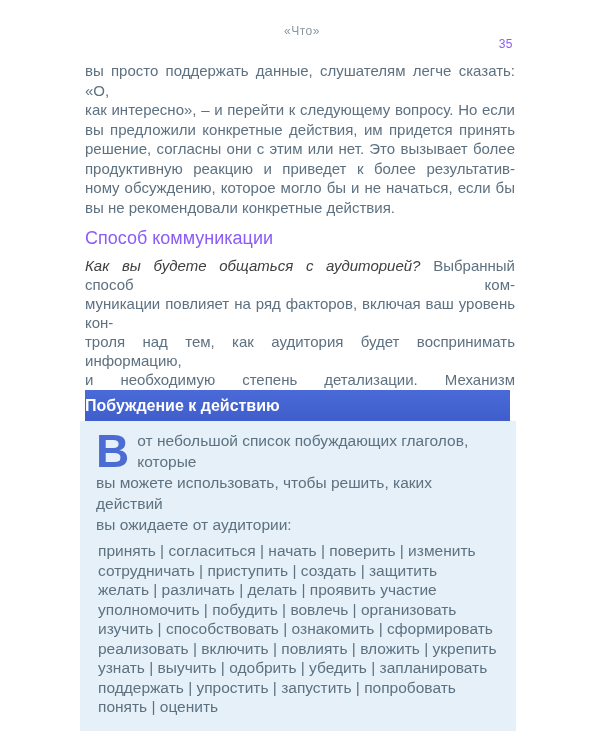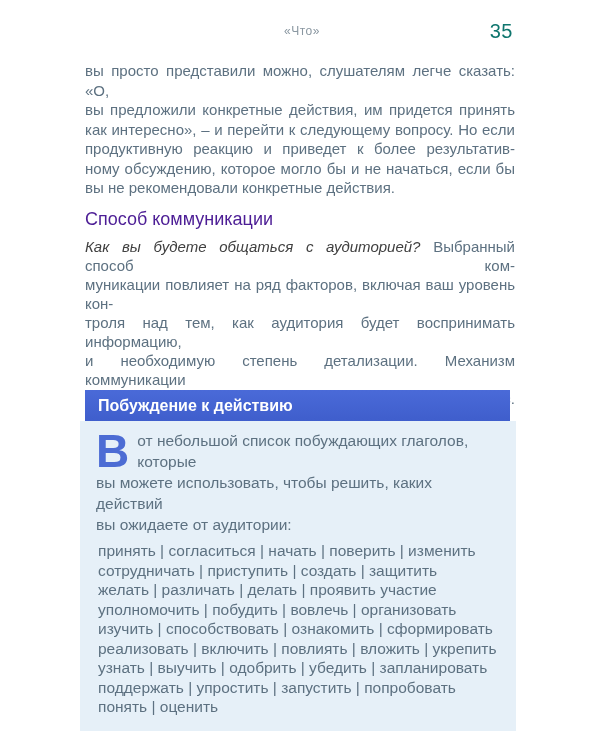--- a/index.html
+++ b/index.html
@@ -15,43 +15,42 @@
   
   .running-head{
     position:relative;
     height:18px;margin-top:20px;
     font-size:12px;color:#8a97a1;letter-spacing:0.5px;
   }
   .running-title{
     position:absolute;left:4px;right:0;text-align:center;top:4px;
   }
   .page-number{
-    position:absolute;right:2px;top:0;
-    font-size:20px;color:#0f766e;letter-spacing:0.5px;
+    position:absolute;right:2px;top:17px;
+    font-size:12px;color:#8b5cf6;letter-spacing:0.5px;
   }
   
   .para{font-size:15px;line-height:19.5px;color:#5d7181;}
   .jlines > div{text-align:justify;text-align-last:justify;}
   .ragged-last > div:last-child{text-align-last:left;}
   .para-1{margin-top:23px;}
   .section-heading{
     margin:11px 0 0 0;font-weight:normal;
-    font-size:18px;color:#4c1d95;
+    font-size:18px;color:#8b5cf6;
   }
   .para-2{margin-top:7px;line-height:19px;}
   .mixline{text-align:justify;text-align-last:justify;}
   .lead-italic{font-style:italic;color:#404040;}
   
   .callout{position:absolute;left:80px;width:436px;top:390px;}
   .callout-banner{
     margin-left:5px;width:425px;box-sizing:border-box;
     height:31px;line-height:31px;
     background:linear-gradient(#4a6ad8,#3f5ecc);
     color:#ffffff;font-weight:bold;font-size:16px;
-    padding-left:13px;
     box-shadow:0 1px 0 #2e4cb0;
   }
   .callout-box{
     background:#e6f0f8;
     padding:9px 14px 14px 16px;
     min-height:265px;box-sizing:border-box;
   }
   .callout-intro{font-size:15.5px;line-height:21px;color:#5d7181;}
   .dropcap{
     float:left;
@@ -69,23 +68,24 @@
 
 <div class="page">
   <div class="content">
 
     <div class="running-head">
       <span class="running-title">«Что»</span>
       <span class="page-number">35</span>
     </div>
 
     <div class="para para-1 jlines ragged-last">
-        <div>вы просто представили можно, слушателям легче сказать: «О,</div>
+        <div>вы просто поддержать данные, слушателям легче сказать: «О,</div>
+        <div>как интересно», – и перейти к следующему вопросу. Но если</div>
         <div>вы предложили конкретные действия, им придется принять</div>
-        <div>как интересно», – и перейти к следующему вопросу. Но если</div>
+        <div>решение, согласны они с этим или нет. Это вызывает более</div>
         <div>продуктивную реакцию и приведет к более результатив-</div>
         <div>ному обсуждению, которое могло бы и не начаться, если бы</div>
         <div>вы не рекомендовали конкретные действия.</div>
       </div>
 
     <h2 class="section-heading">Способ коммуникации</h2>
 
     <div class="para para-2">
       <div class="mixline">
         <em class="lead-italic">Как вы будете общаться с аудиторией?</em><span> Выбранный способ ком-</span>

